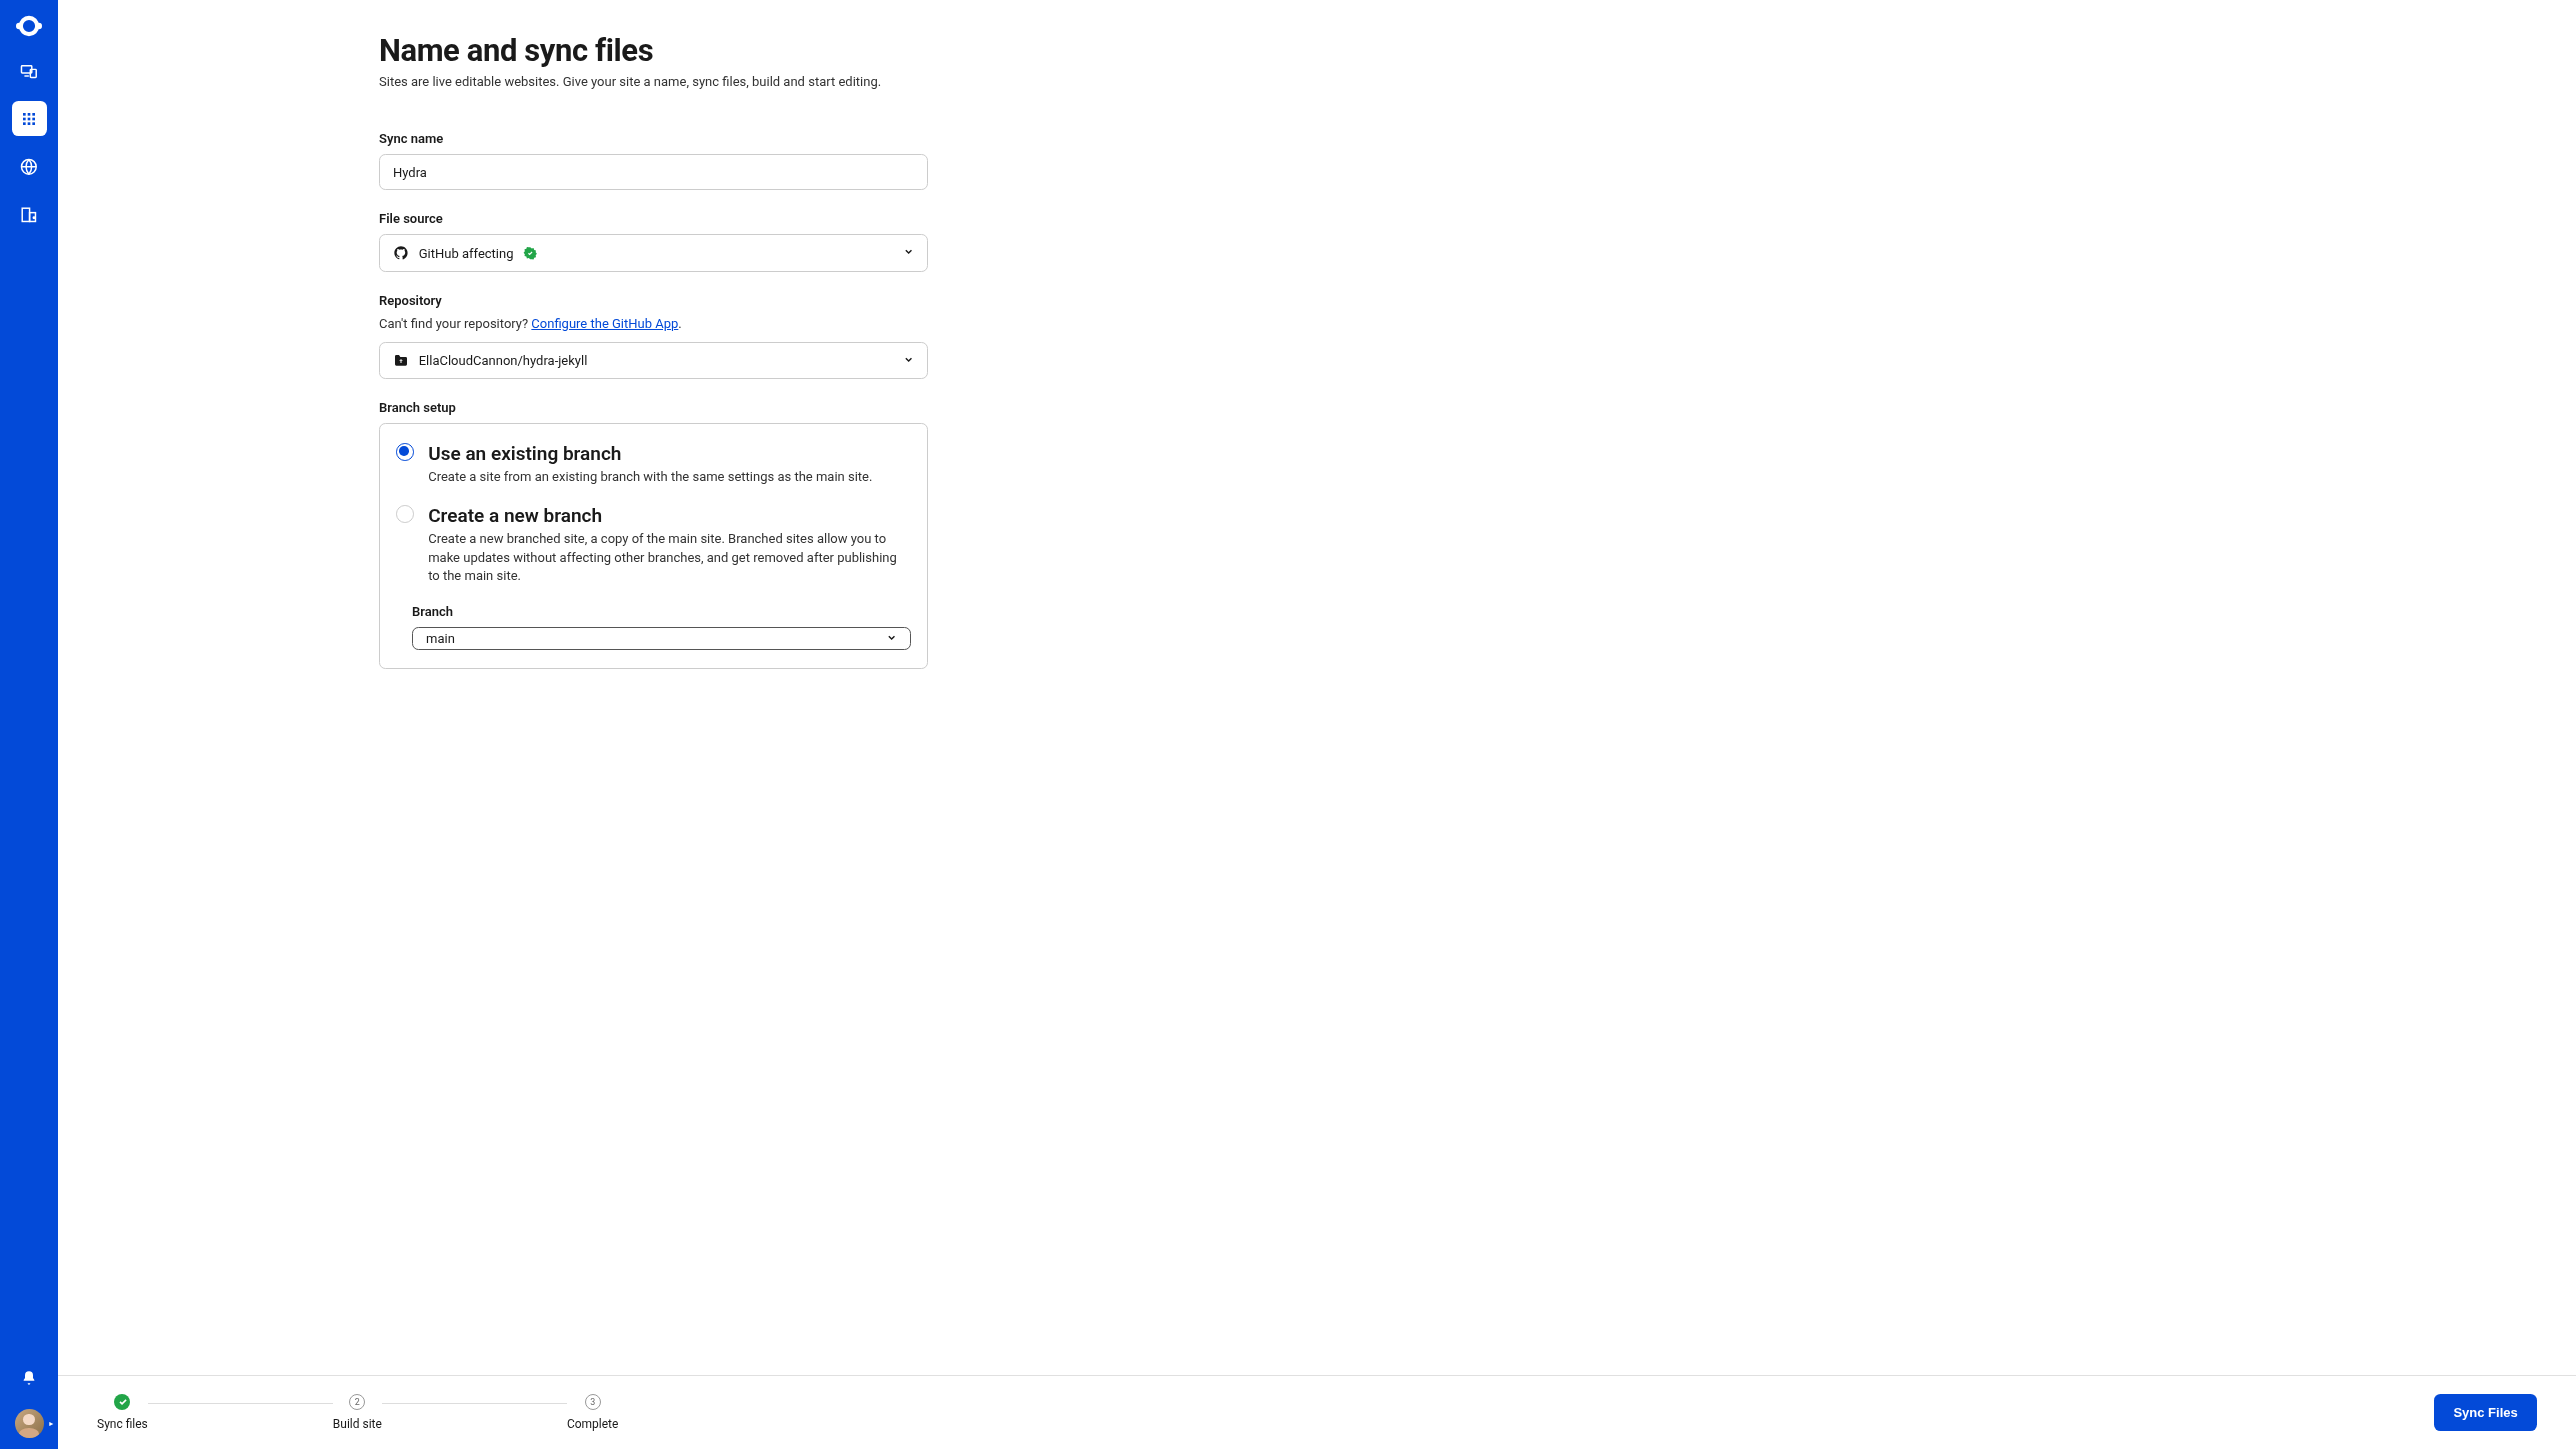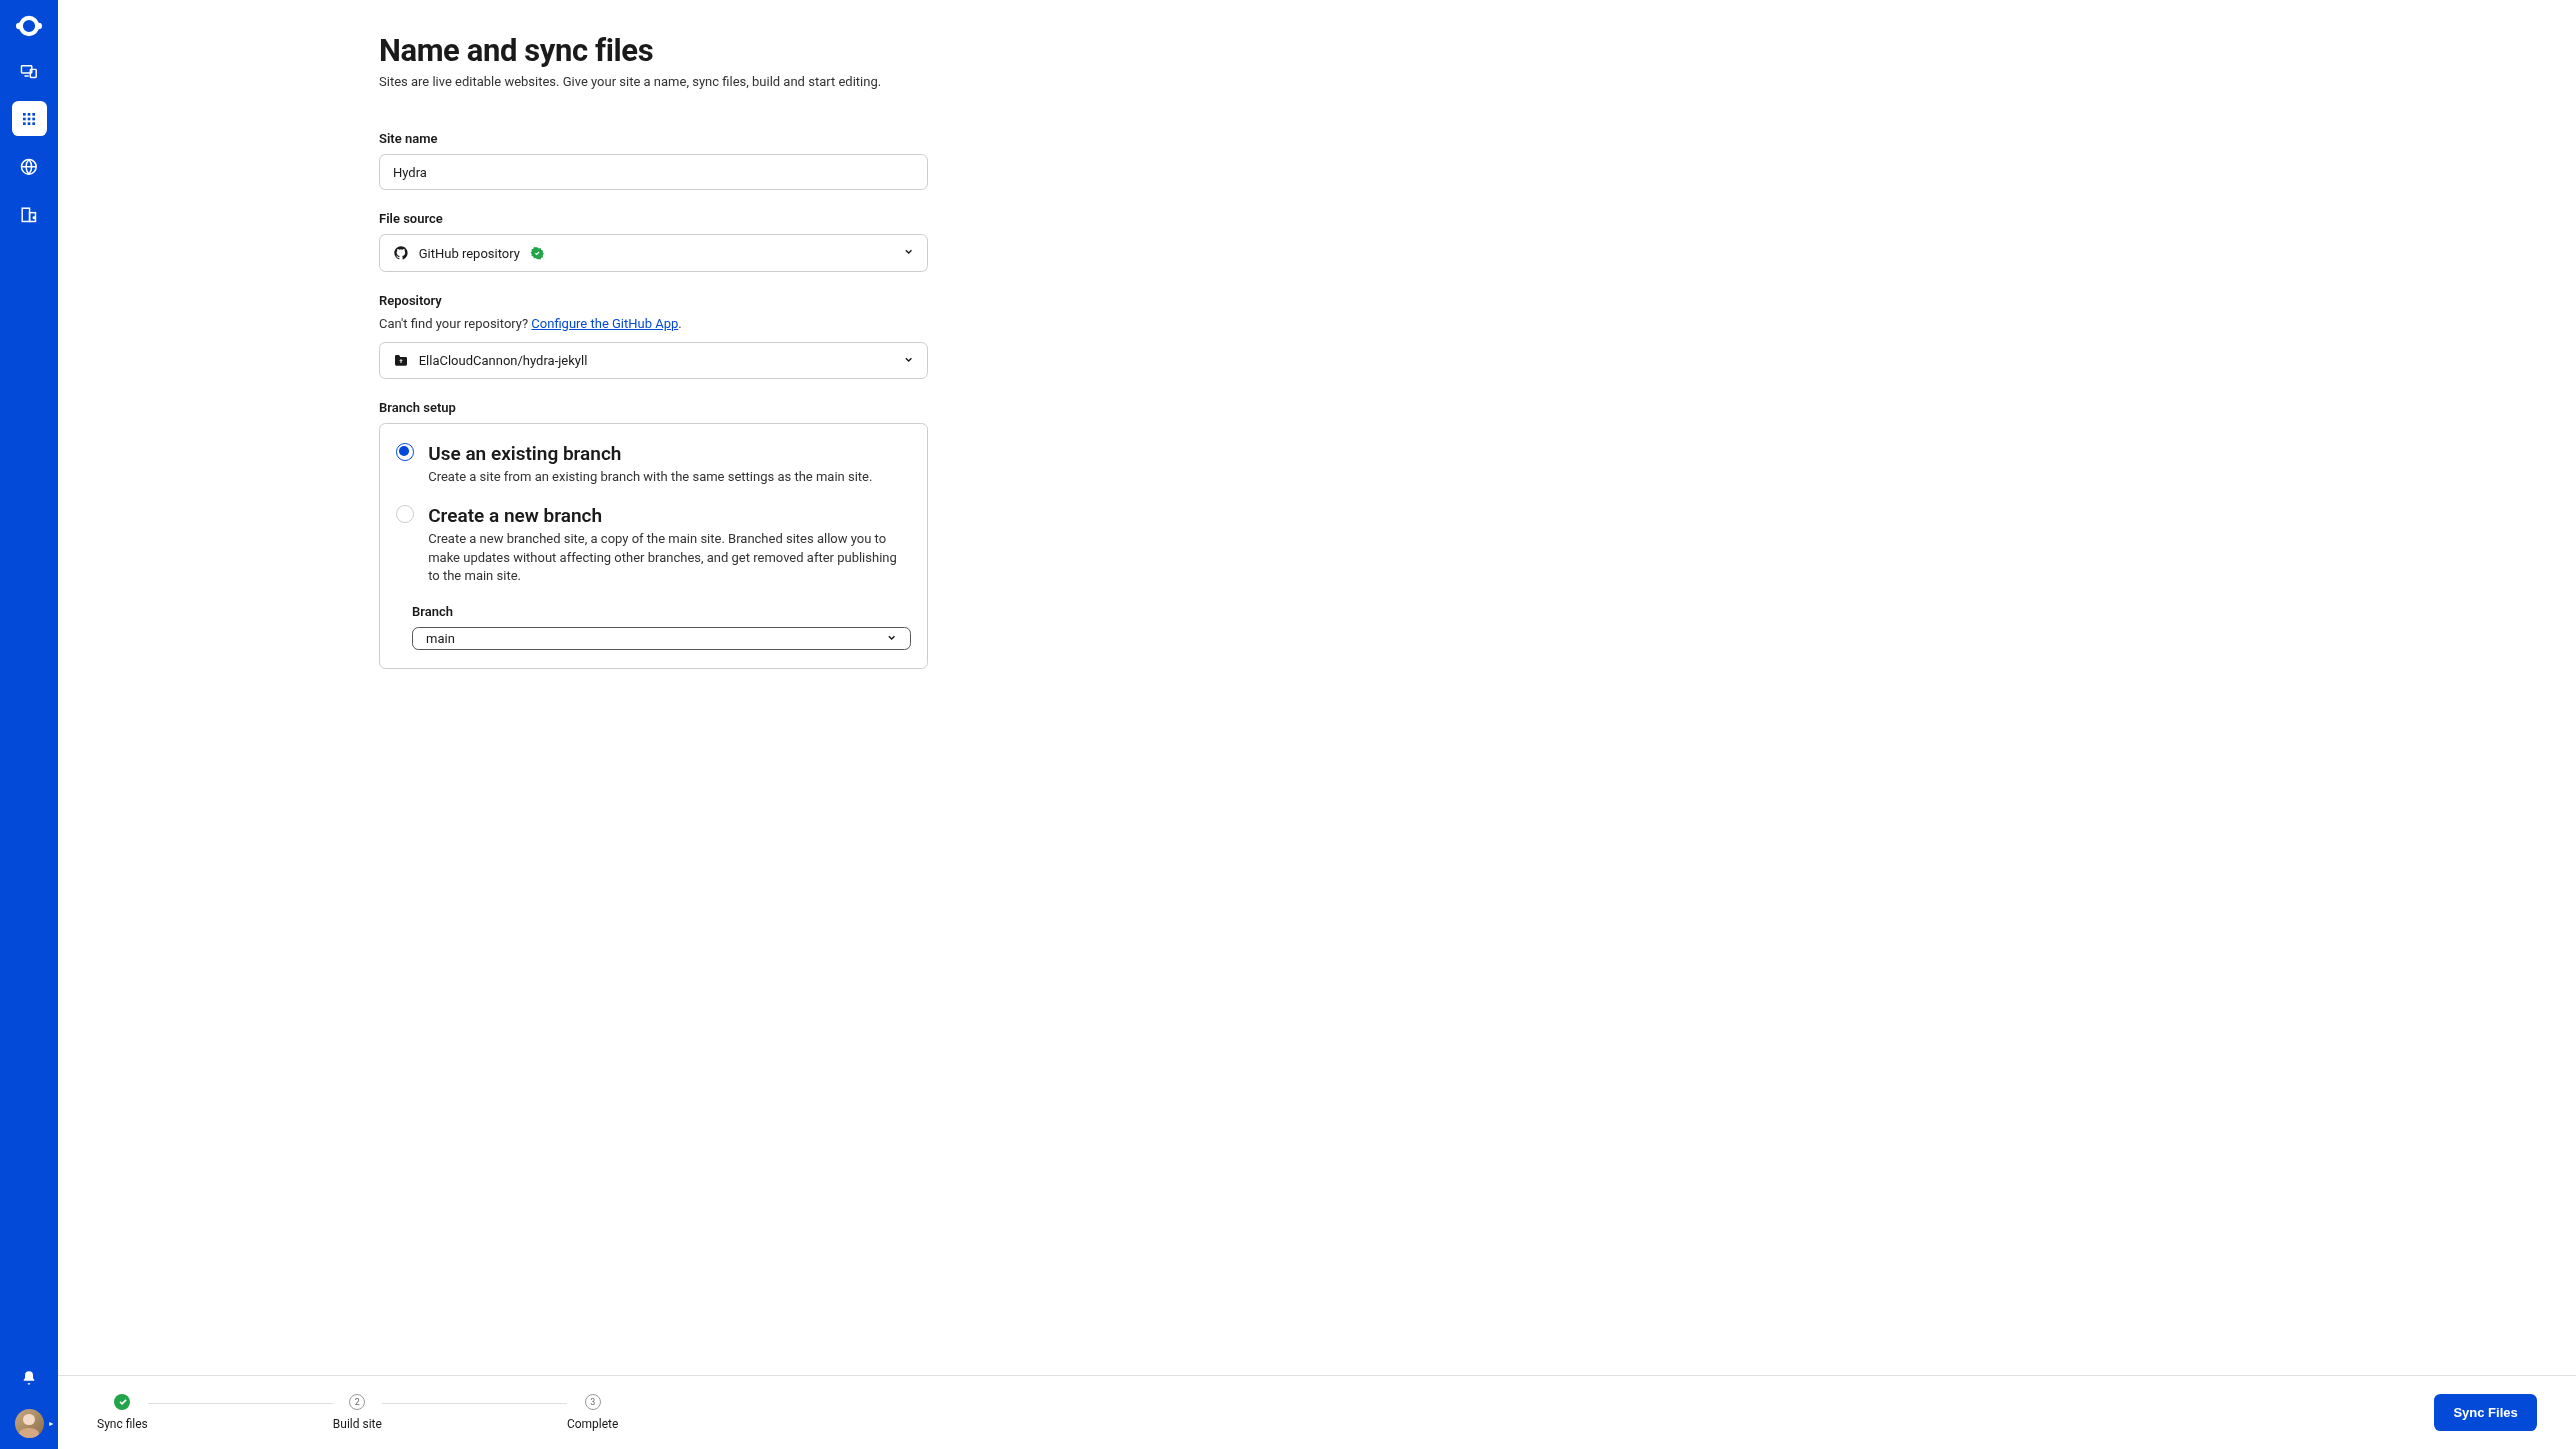--- a/index.html
+++ b/index.html
@@ -114,36 +114,36 @@
     </div>
   </nav>
 
   <div class="main">
     <div class="content">
       <div class="container">
         <h1>Name and sync files</h1>
         <p class="subtitle">Sites are live editable websites. Give your site a name, sync files, build and start editing.</p>
 
         <div class="field">
-          <label class="field-label">Site name</label>
+          <label class="field-label">Sync name</label>
           <div class="input">
             <span>Hydra</span>
           </div>
         </div>
 
         <div class="field">
           <label class="field-label">File source</label>
           <div class="select">
             <div class="select-left">
               <span>
                 <svg class="icon-svg" width="16" height="16" viewBox="0 0 24 24" fill="#1a1a1a">
                     <path d="M12 2C6.5 2 2 6.5 2 12c0 4.4 2.9 8.2 6.8 9.5.5.1.7-.2.7-.5v-1.7c-2.8.6-3.4-1.3-3.4-1.3-.5-1.2-1.1-1.5-1.1-1.5-.9-.6.1-.6.1-.6 1 .1 1.5 1 1.5 1 .9 1.5 2.4 1.1 2.9.8.1-.6.4-1.1.6-1.3-2.2-.3-4.6-1.1-4.6-5 0-1.1.4-2 1-2.7-.1-.3-.4-1.3.1-2.7 0 0 .8-.3 2.8 1 .8-.2 1.7-.3 2.5-.3s1.7.1 2.5.3c1.9-1.3 2.8-1 2.8-1 .5 1.4.2 2.4.1 2.7.6.7 1 1.6 1 2.7 0 3.9-2.3 4.7-4.6 5 .4.3.7.9.7 1.9v2.8c0 .3.2.6.7.5 4-1.3 6.8-5.1 6.8-9.5C22 6.5 17.5 2 12 2z"></path>
                   </svg>
               </span>
-              <span>GitHub repository</span>
+              <span>GitHub affecting</span>
               <span class="verified-badge">
                 <svg width="14.5" height="14.5" viewBox="0 0 24 24" fill="#22A548">
                     <path d="M12 2l2.5 2 3-.5 1 3 3 1-.5 3 2 2.5-2 2.5.5 3-3 1-1 3-3-.5L12 22l-2.5-2-3 .5-1-3-3-1 .5-3L1 11l2-2.5L2.5 5.5l3-1 1-3 3 .5L12 2z"></path>
                     <path d="M9 12l2 2 4-4" stroke="white" stroke-width="2" fill="none"></path>
                   </svg>
               </span>
             </div>
             <span class="chevron">
               <svg width="11.3" height="11.3" viewBox="0 0 24 24" fill="none" stroke="currentColor" stroke-width="3">
                   <path d="M6 9l6 6 6-6"></path>

